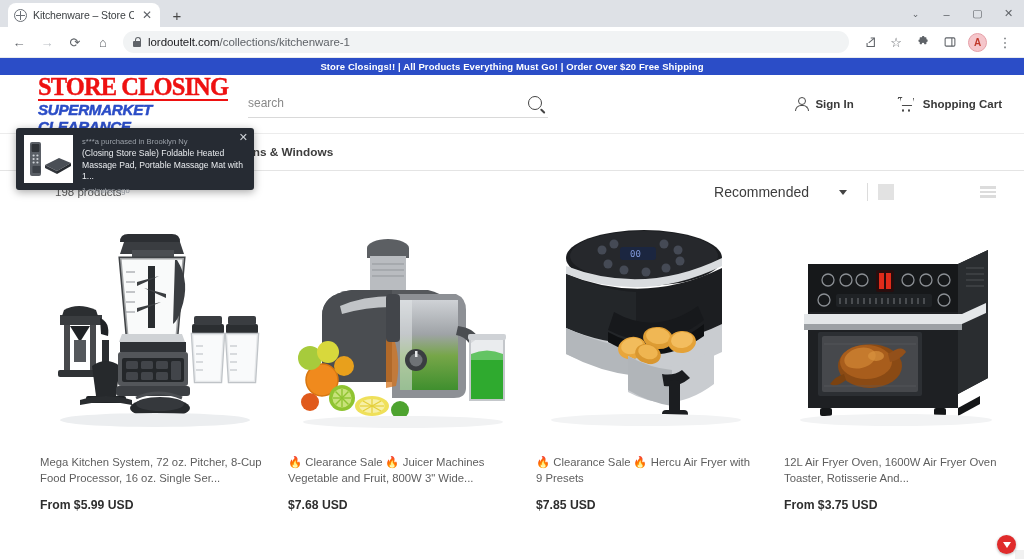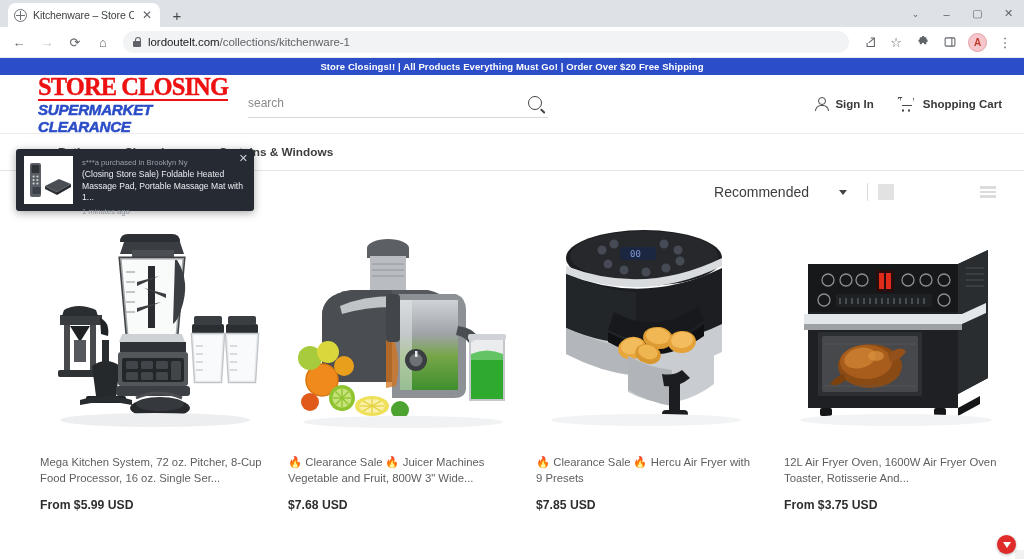--- a/index.html
+++ b/index.html
@@ -195,21 +195,21 @@
   .searchwrap input::placeholder { color:#8a8a8a; }
   .magnifier {
     width:14px;height:14px;border:1.4px solid #444;border-radius:50%;
     position:relative;flex:0 0 auto;margin-right:6px;
   }
   .magnifier:after{
     content:"";position:absolute;right:-4px;bottom:-2.5px;width:5.5px;height:1.5px;
     background:#444;transform:rotate(45deg);border-radius:1px;
   }
   .header-right {
-    margin-left:auto; display:flex; align-items:center; gap:24px;
+    margin-left:auto; display:flex; align-items:center; gap:44px;
   }
   .hdr-link {
     display:flex;align-items:center;gap:7px;
     font-size:11.5px;font-weight:bold;color:#3a3a3a;
   }
   .user-icon { width:15px;height:15px;position:relative;flex:0 0 auto;}
   .user-icon:before{
     content:"";position:absolute;left:4.5px;top:0.5px;width:6px;height:6px;
     border:1.3px solid #4a4a4a;border-radius:50%;
   }
@@ -247,21 +247,21 @@
     font-size: 11.8px;
     font-weight: bold;
     color: #3d3d3d;
     padding: 0 20px;
     white-space:nowrap;
   }
 
   
   .toast {
     position:absolute;
-    left: 16px; top: 91px;
+    left: 16px; top: 70px;
     width: 238px; height: 62px;
     background: #262b33;
     border-radius: 3px;
     display:flex;
     padding: 7px 8px;
     gap: 9px;
     box-shadow: 0 2px 8px rgba(0,0,0,.35);
     z-index: 40;
   }
   .toast-thumb {

